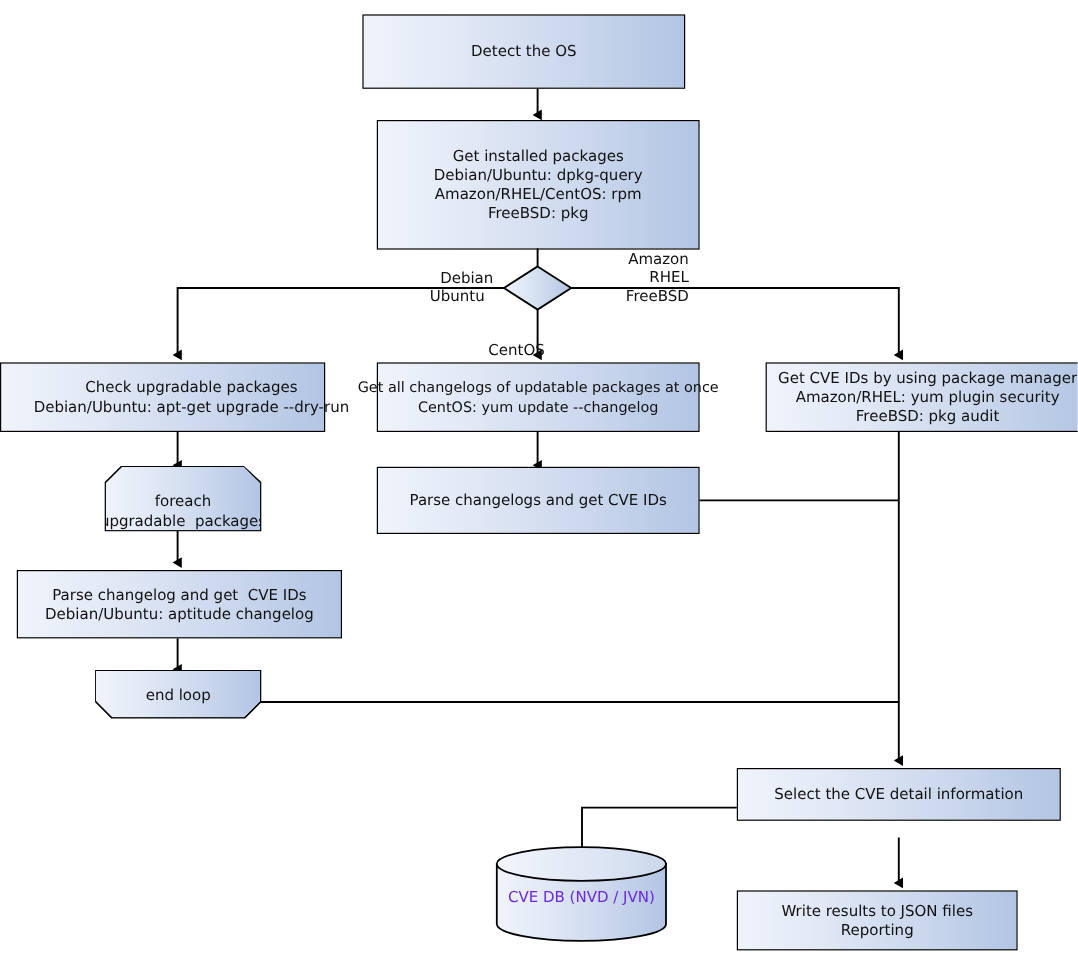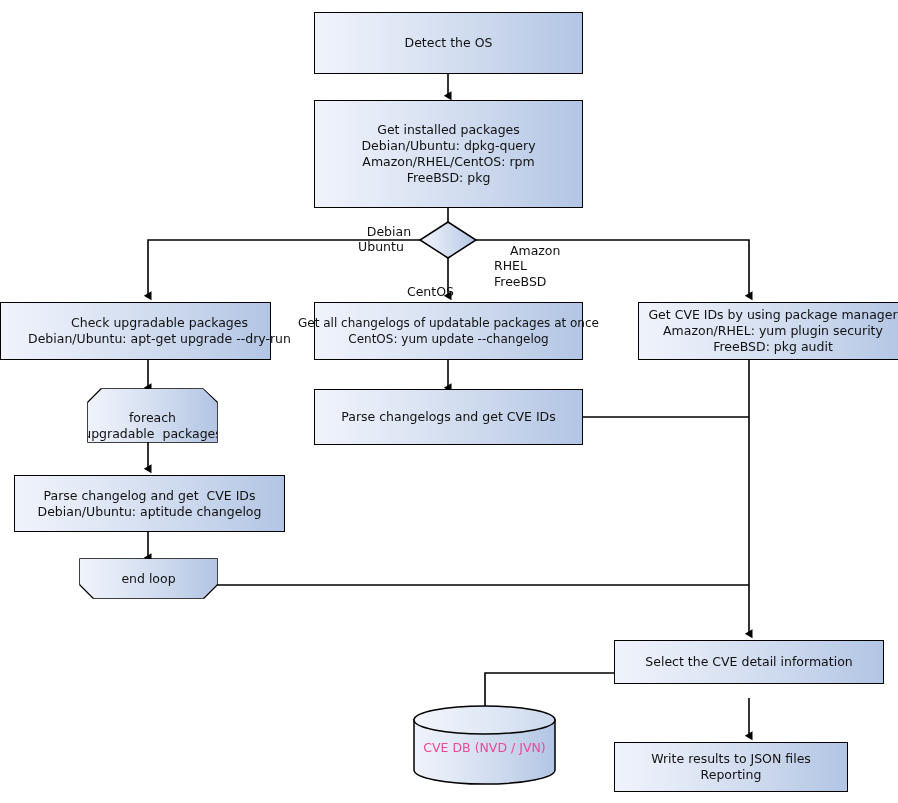--- a/index.html
+++ b/index.html
@@ -59,34 +59,34 @@
   }
 
   
   .db-label {
     position: absolute;
     z-index: 4;
     display: flex;
     align-items: center;
     justify-content: center;
     font-size: 12.5px;
-    color: #ec4899;
+    color: #6d28d9;
     white-space: pre;
   }
 
   
   .edge-label {
     position: absolute;
     font-size: 12.5px;
     line-height: 15.5px;
     color: #111111;
     white-space: pre;
     z-index: 4;
   }
-  .lbl-right { text-align: left; margin-top: 35px; }
+  .lbl-right { text-align: right; }
 </style>
 </head>
 <body>
 
 <div id="canvas">
 
   <svg id="edges" viewBox="0 0 898 803" width="898" height="803" xmlns="http://www.w3.org/2000/svg">
     <defs>
       <marker id="arrow" markerWidth="10" markerHeight="10" refX="5.2" refY="4" orient="auto" markerUnits="userSpaceOnUse">
         <path d="M0.5,0.5 L9.5,0.5 L5,8.2 Z" fill="#000000"></path>
@@ -140,21 +140,21 @@
     <path d="M88,442 L88,402 L101,389 L203,389 L217,402 L217,442 Z" fill="none" stroke="#000000" stroke-width="1.5"></path>
 
     <path d="M80,559 L217,559 L217,585 L204,598 L93,598 L80,585 Z" fill="none" stroke="#000000" stroke-width="1.5"></path>
 
     <g>
       <path d="M414,720 L414,770 A70,14 0 0 0 555,770 L555,720 Z" fill="url(#nodeGrad)" stroke="#000000" stroke-width="1.5"></path>
       <ellipse cx="484.5" cy="720" rx="70.5" ry="14" fill="url(#dbTopGrad)" stroke="#000000" stroke-width="1.5"></ellipse>
     </g>
   </svg>
 
-  <div class="node rect" style="left:314px; top:12px; width:269px; height:62px;">
+  <div class="node rect" style="left:302px; top:12px; width:269px; height:62px;">
     <span>Detect the OS</span>
   </div>
 
   <div class="node rect" style="left:314px; top:100px; width:269px; height:108px;">
     <span>Get installed packages
 Debian/Ubuntu: dpkg-query
 Amazon/RHEL/CentOS: rpm
 FreeBSD: pkg</span>
   </div>
 

